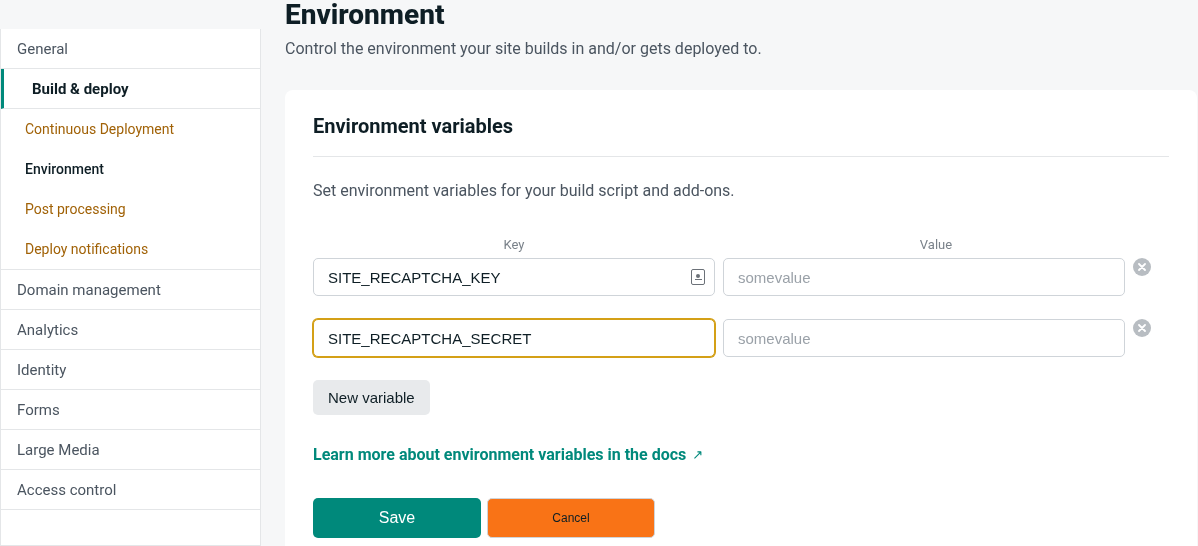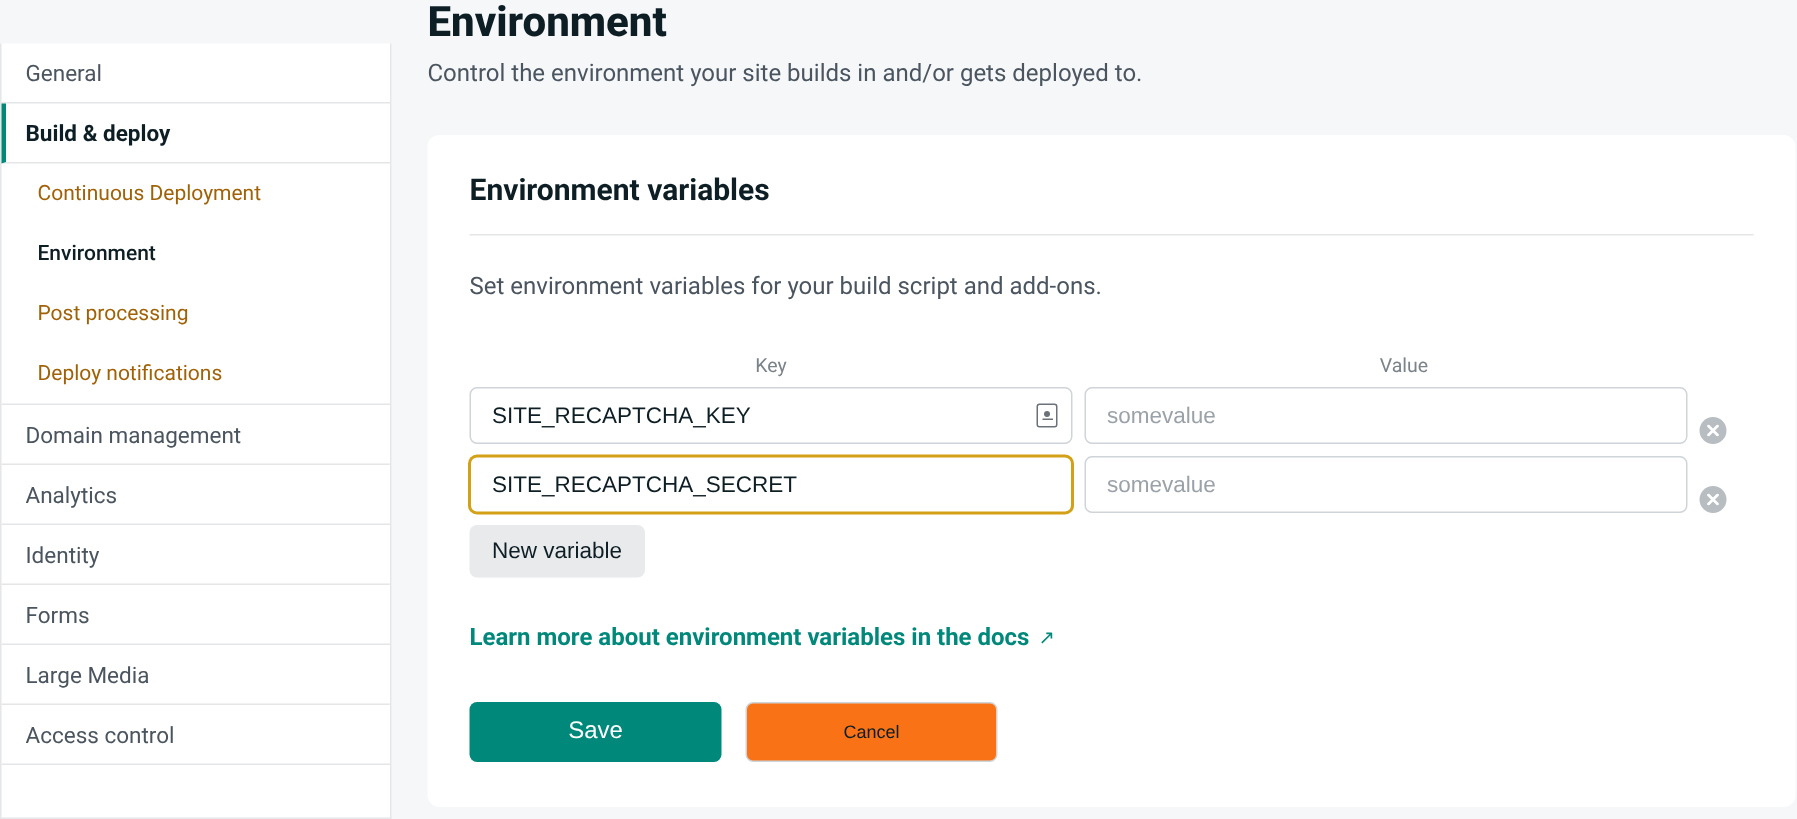--- a/index.html
+++ b/index.html
@@ -34,21 +34,21 @@
       align-items: center;
       border-bottom: 1px solid #e4e6e8;
       color: #4b5560;
       font-size: 15px;
       cursor: pointer;
     }
     .sidebar-item.active {
       font-weight: 700;
       color: #0e1e25;
       border-left: 3px solid #00897b;
-      padding-left: 13px;
+      padding-left: 28px;
     }
     .sub-items {
       border-bottom: 1px solid #e4e6e8;
     }
     .sidebar-subitem {
       padding: 0 16px 0 24px;
       height: 40px;
       display: flex;
       align-items: center;
       color: #a16207;
@@ -103,23 +103,23 @@
       margin-bottom: 6px;
       text-align: center;
     }
     .field-label {
       font-size: 13px;
       color: #7a828a;
       width: 402px;
     }
     .field-row {
       display: flex;
-      align-items: flex-end;
+      align-items: flex-start;
       gap: 8px;
-      margin-bottom: 8px;
+      margin-bottom: 23px;
     }
     .input-wrap {
       position: relative;
       width: 402px;
     }
     .text-input {
       width: 100%;
       height: 38px;
       border: 1px solid #cfd4d9;
       border-radius: 5px;
@@ -198,21 +198,21 @@
       align-items: center;
       gap: 6px;
       margin-bottom: 34px;
     }
     .learn-more-arrow {
       font-size: 13px;
       font-weight: 400;
     }
     .button-row {
       display: flex;
-      gap: 16px;
+      gap: 6px;
     }
     .btn-primary {
       background: #00897b;
       color: #fff;
       border: none;
       border-radius: 5px;
       width: 168px;
       height: 40px;
       font-size: 16px;
       cursor: pointer;

